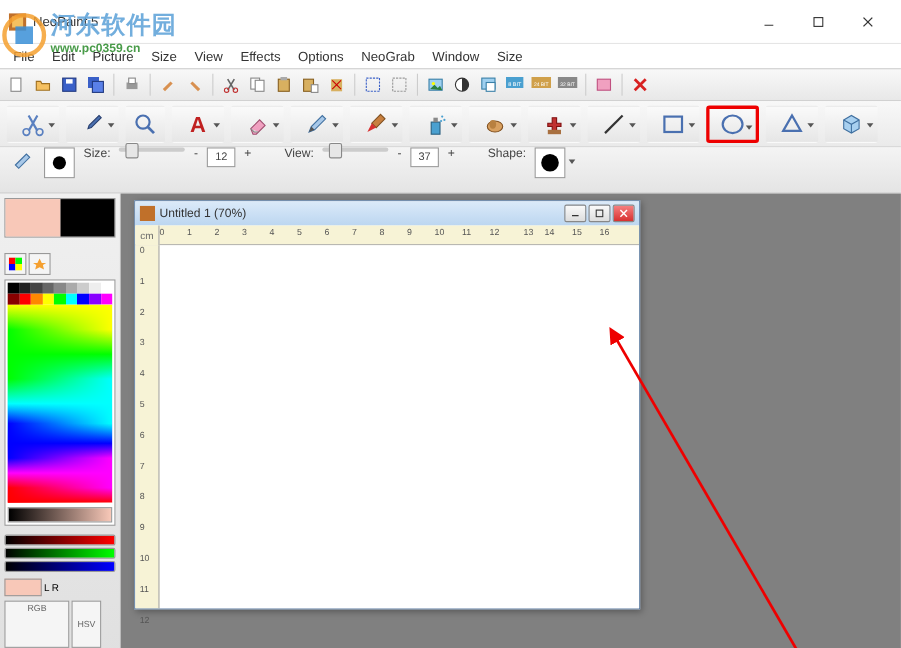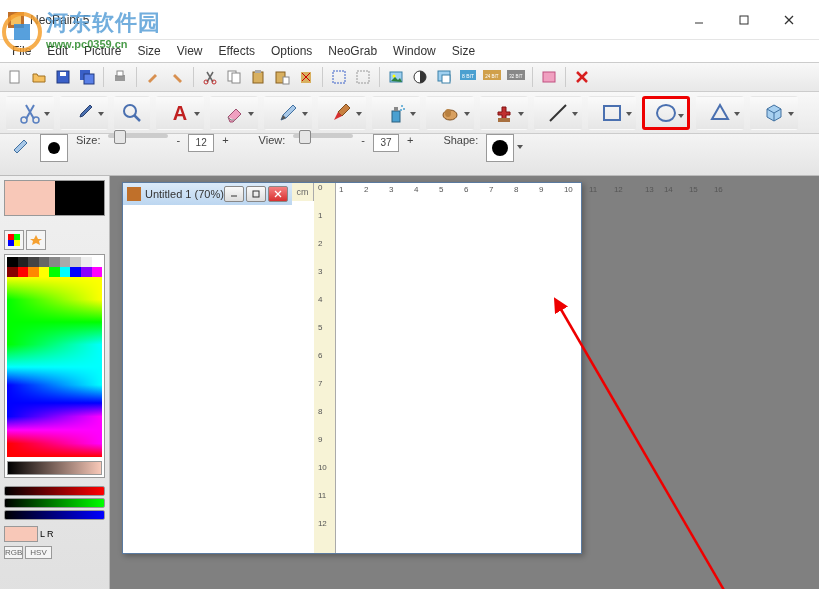--- a/index.html
+++ b/index.html
@@ -32,21 +32,21 @@
 .palette { border:1px solid #999; background:#fff; padding:2px; }
 .grayrow { display:flex; height:10px; }
 .grayrow div { flex:1; }
 .colorrow { display:flex; height:10px; }
 .colorrow div { flex:1; }
 .gradient { height:180px; background: linear-gradient(to bottom, #ff0, #0f0 25%, #0ff 50%, #00f 70%, #f0f 85%, #f00); position:relative; }
 .gradient::before { content:""; position:absolute; inset:0; background: linear-gradient(to right, #000, transparent, #fff); mix-blend-mode: overlay; }
 .rgbsliders { display:flex; flex-direction:column; gap:2px; margin-top:4px; }
 .rgbsliders .rs { height:10px; border:1px solid #999; border-radius:2px; }
 .canvas-area { flex:1; background:#808080; position:relative; }
-.docwin { position:absolute; left:12px; top:6px; width:460px; height:372px; background:#fff; border:1px solid #5a7aa0; box-shadow: 2px 2px 6px rgba(0,0,0,.3); display:flex; flex-direction:row; }
+.docwin { position:absolute; left:12px; top:6px; width:460px; height:372px; background:#fff; border:1px solid #5a7aa0; box-shadow: 2px 2px 6px rgba(0,0,0,.3); display:flex; flex-direction:column; }
 .docwin .dtitle { height:22px; background: linear-gradient(#dbeaf9,#bcd6f0); display:flex; align-items:center; padding:0 4px; font-size:11px; color:#333; }
 .docwin .dtitle .dicon { width:14px; height:14px; margin-right:4px; }
 .docwin .dbtns { margin-left:auto; display:flex; gap:2px; }
 .docwin .dbtns .db { width:20px; height:16px; border:1px solid #888; background:linear-gradient(#fafafa,#ddd); display:flex; align-items:center; justify-content:center; font-size:9px; border-radius:2px; }
 .docwin .dbtns .db.close { background: linear-gradient(#f58080,#d83030); color:#fff; }
 .docwin .rulers-top { height:18px; background:#f7f3d6; border-bottom:1px solid #aaa; display:flex; }
 .docwin .rcorn { width:22px; height:18px; background:#f7f3d6; border-right:1px solid #aaa; font-size:9px; text-align:center; line-height:18px; color:#666; }
 .docwin .hruler { flex:1; position:relative; font-size:8px; color:#555; }
 .docwin .hruler span { position:absolute; top:2px; }
 .docwin .body { flex:1; display:flex; }
@@ -422,22 +422,22 @@
       <div class="rs" style="background:linear-gradient(to right,#000,#f00)"></div>
       <div class="rs" style="background:linear-gradient(to right,#000,#0f0)"></div>
       <div class="rs" style="background:linear-gradient(to right,#000,#00f)"></div>
     </div>
     <div style="display:flex;gap:2px;margin-top:2px;font-size:9px;align-items:center">
       <div style="width:34px;height:16px;background:#f8c8b8;border:1px solid #999"></div>
       <span>L</span>
       <span>R</span>
     </div>
     <div style="display:flex;gap:2px;font-size:8px;color:#666">
-      <span style="border:1px solid #999;padding:1px 0;background:#f5f5f5">RGB</span>
-      <span style="border:1px solid #999;padding:1px 4px;background:#f5f5f5">HSV</span>
+      <span style="border:1px solid #999;padding:1px 20px;background:#f5f5f5">RGB</span>
+      <span style="border:1px solid #999;padding:16px 4px;background:#f5f5f5">HSV</span>
     </div>
   </div>
 
   <div class="canvas-area">
     <div class="docwin">
       <div class="dtitle">
         <svg class="dicon" viewBox="0 0 14 14">
             <rect width="14" height="14" fill="#c0702a"></rect>
           </svg>
         <span>Untitled 1 (70%)</span>

